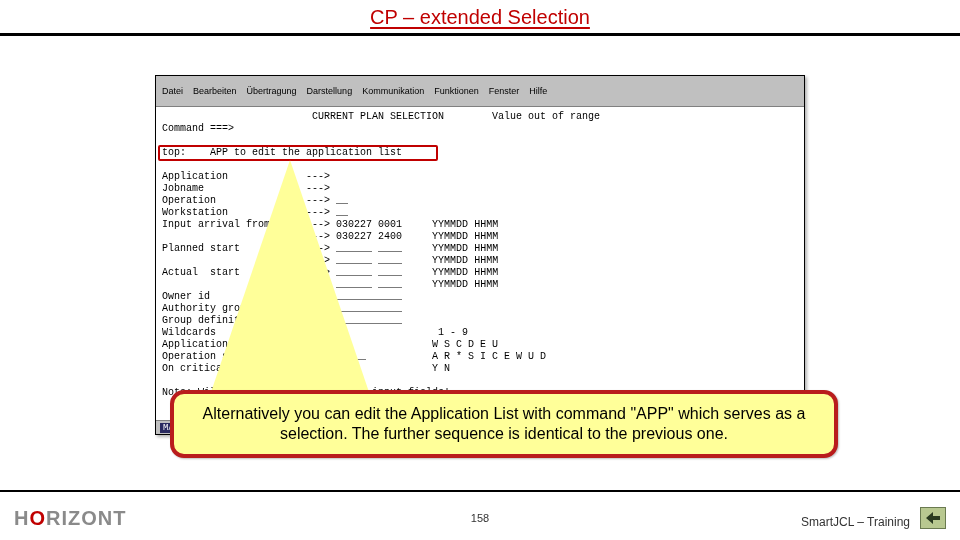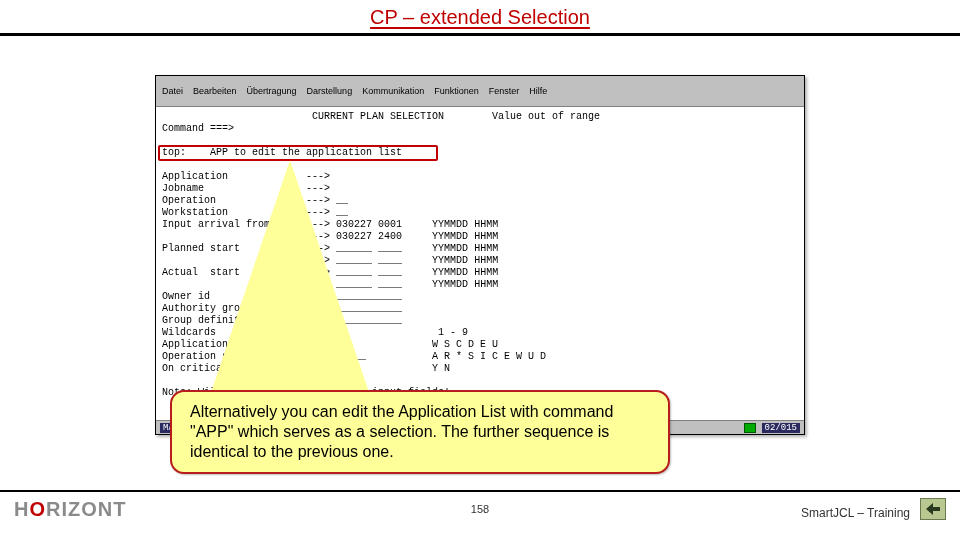--- a/index.html
+++ b/index.html
@@ -108,40 +108,40 @@
     background: #ffff99;
     clip-path: polygon(50% 0%, 100% 100%, 0% 100%);
     border: 1px solid #888;
     z-index: 5;
     filter: drop-shadow(1px 1px 1px rgba(0,0,0,.2));
   }
   .callout {
     position:absolute;
     left: 170px;
     top: 390px;
-    width: 500px;
+    width: 668px;
     background: #ffff99;
-    border: 2px solid #b91c1c;
+    border: 4px solid #b91c1c;
     border-radius: 14px;
     padding: 10px 18px;
-    text-align: left;
+    text-align: center;
     font-size: 16px;
     line-height: 20px;
     z-index: 6;
     box-shadow: 1px 1px 2px rgba(0,0,0,.25);
   }
   .footer-rule {
     position:absolute;
     left:0; right:0;
     top: 490px;
     border-top: 2px solid #000;
   }
   .footer {
     position:absolute;
-    left:0; right:0; bottom:9px;
+    left:0; right:0; bottom:0;
     height: 44px;
     display:flex;
     align-items:center;
     padding: 0 14px;
   }
   .footer .brand {
     font-size: 20px;
     letter-spacing: 1px;
     color:#8a8a8a;
     font-weight:600;

